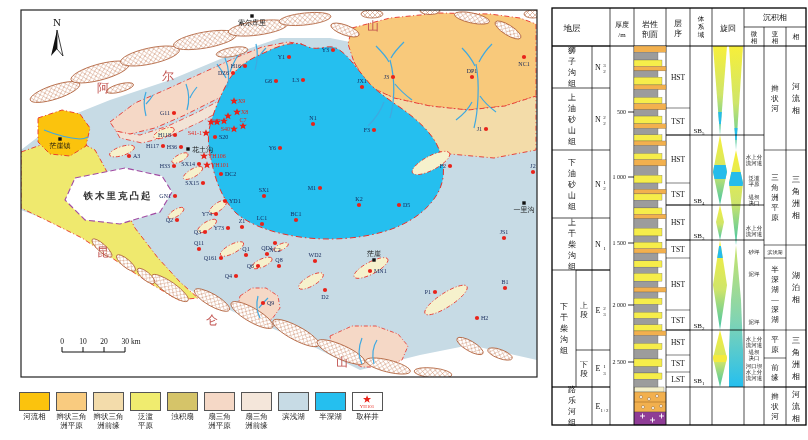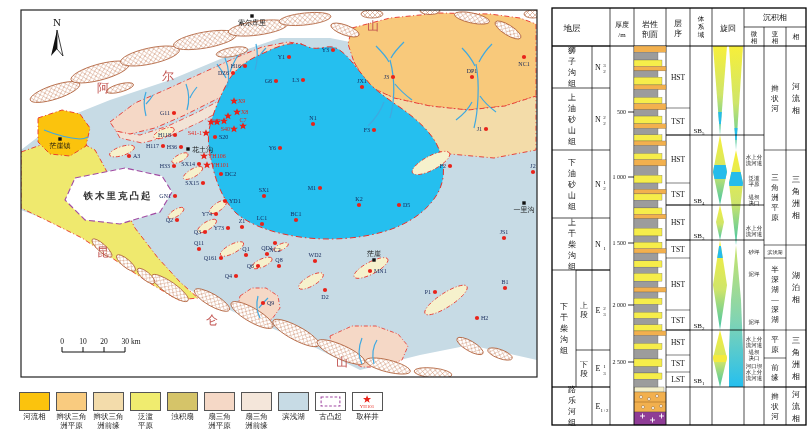--- a/index.html
+++ b/index.html
@@ -567,24 +567,22 @@
       <div class="lg-item">
         <div class="lg-box" style="background:#F4E6DA"></div>
         <div class="lg-label">扇三角
 洲前缘</div>
       </div>
       <div class="lg-item">
         <div class="lg-box" style="background:#C7DBE5"></div>
         <div class="lg-label">滨浅湖</div>
       </div>
       <div class="lg-item">
-        <div class="lg-box"><svg width="29" height="17" viewBox="0 0 31 19">
-            <rect x="5" y="4.5" width="21" height="10" fill="none" stroke="#A24BA3" stroke-width="1.2" stroke-dasharray="3 2"></rect>
-          </svg></div>
-        <div class="lg-label">古凸起</div>
+        <div class="lg-box" style="background:#25BFEF"></div>
+        <div class="lg-label">半深湖</div>
       </div>
       <div class="lg-item">
         <div class="lg-box"><svg width="29" height="17" viewBox="0 0 31 19">
             <path d="M15,2.5 L16.2,5.6 L19.5,5.6 L16.9,7.7 L17.9,10.9 L15,9 L12.1,10.9 L13.1,7.7 L10.5,5.6 L13.8,5.6 Z" fill="#E8231A"></path>
             <text x="15" y="16.5" font-size="5.5" fill="#E8231A" text-anchor="middle">YH101</text>
           </svg></div>
         <div class="lg-label">取样井</div>
       </div>
     </div>
 </div>

